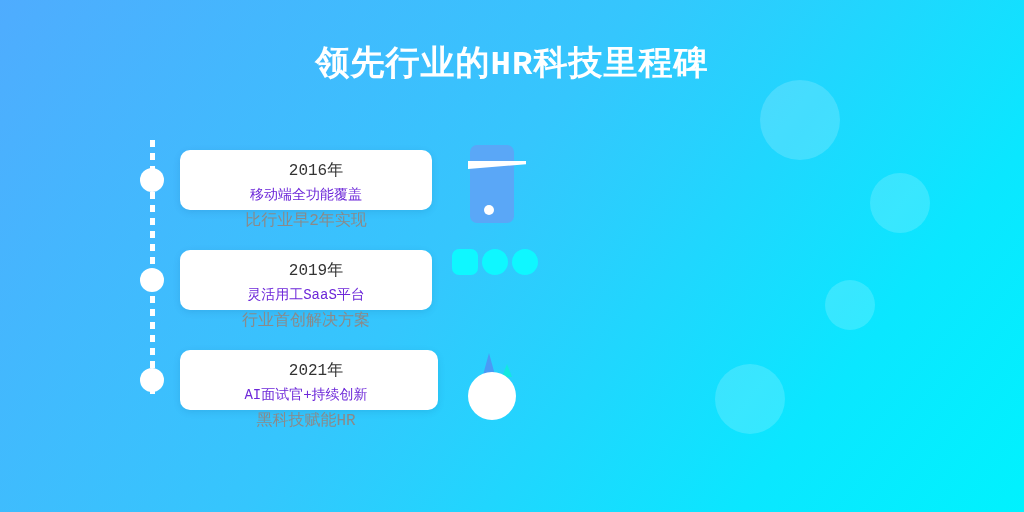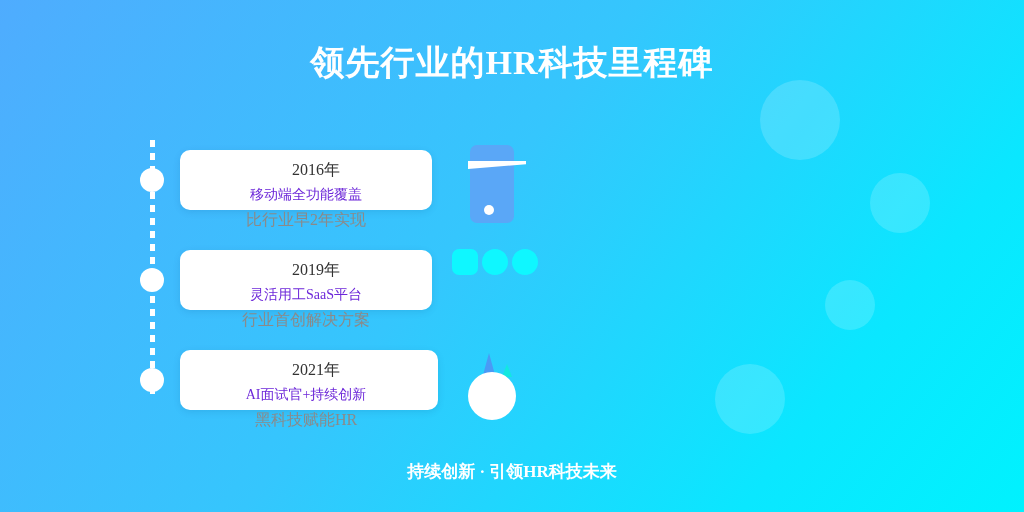--- a/index.html
+++ b/index.html
@@ -5,21 +5,21 @@
   html, body {
     margin: 0;
     padding: 0;
     background: #ffffff;
   }
   #stage {
     position: relative;
     width: 1024px;
     height: 512px;
     overflow: hidden;
-    font-family: Liberation Serif, serif;
+    font-family: Liberation Mono, monospace;
     background: linear-gradient(128deg, #4facfe 0%, #35c6fd 45%, #0ae7ff 80%, #00f2fe 100%);
   }
 
   
   .bubble {
     position: absolute;
     border-radius: 50%;
     background: rgba(255, 255, 255, 0.17);
     pointer-events: none;
   }
@@ -252,15 +252,14 @@
   <div class="phone-home illus"></div>
 
   <div class="chip-sq illus"></div>
   <div class="chip-c1 illus"></div>
   <div class="chip-c2 illus"></div>
 
   <div class="spark-lg illus"></div>
   <div class="spark-sm illus"></div>
   <div class="orb illus"></div>
 
-  <div class="footer">持续创新 · 引领HR科技未来</div>
 
 </div>
 
 </body></html>

